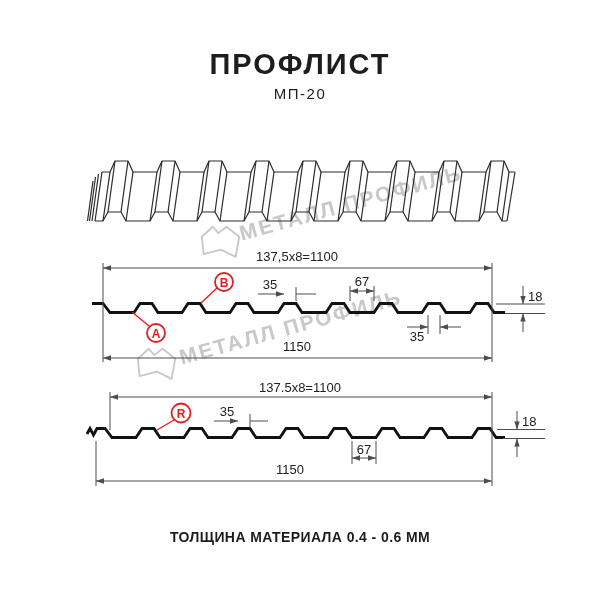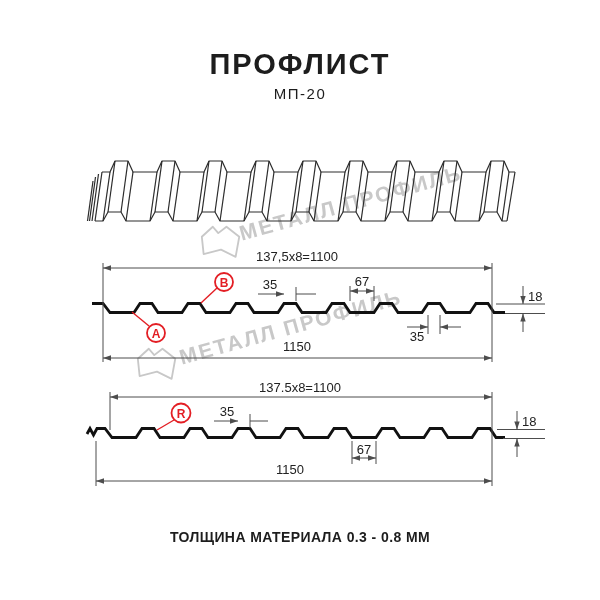--- a/index.html
+++ b/index.html
@@ -198,14 +198,14 @@
       <text class="dim-label mid" x="364" y="454">67</text>
       <text class="dim-label" x="522" y="426">18</text>
       <text class="dim-label mid" x="290" y="474">1150</text>
 
       <line class="red-leader" x1="174" y1="420" x2="157" y2="430"></line>
       <circle class="red-circ" cx="181" cy="413" r="9.5"></circle>
       <text class="red-letter" x="181" y="417.5">R</text>
     </g>
   </svg>
 
-  <div class="footer">ТОЛЩИНА МАТЕРИАЛА 0.3 - 0.8 ММ</div>
+  <div class="footer">ТОЛЩИНА МАТЕРИАЛА 0.4 - 0.6 ММ</div>
 </div>
 
 </body></html>

